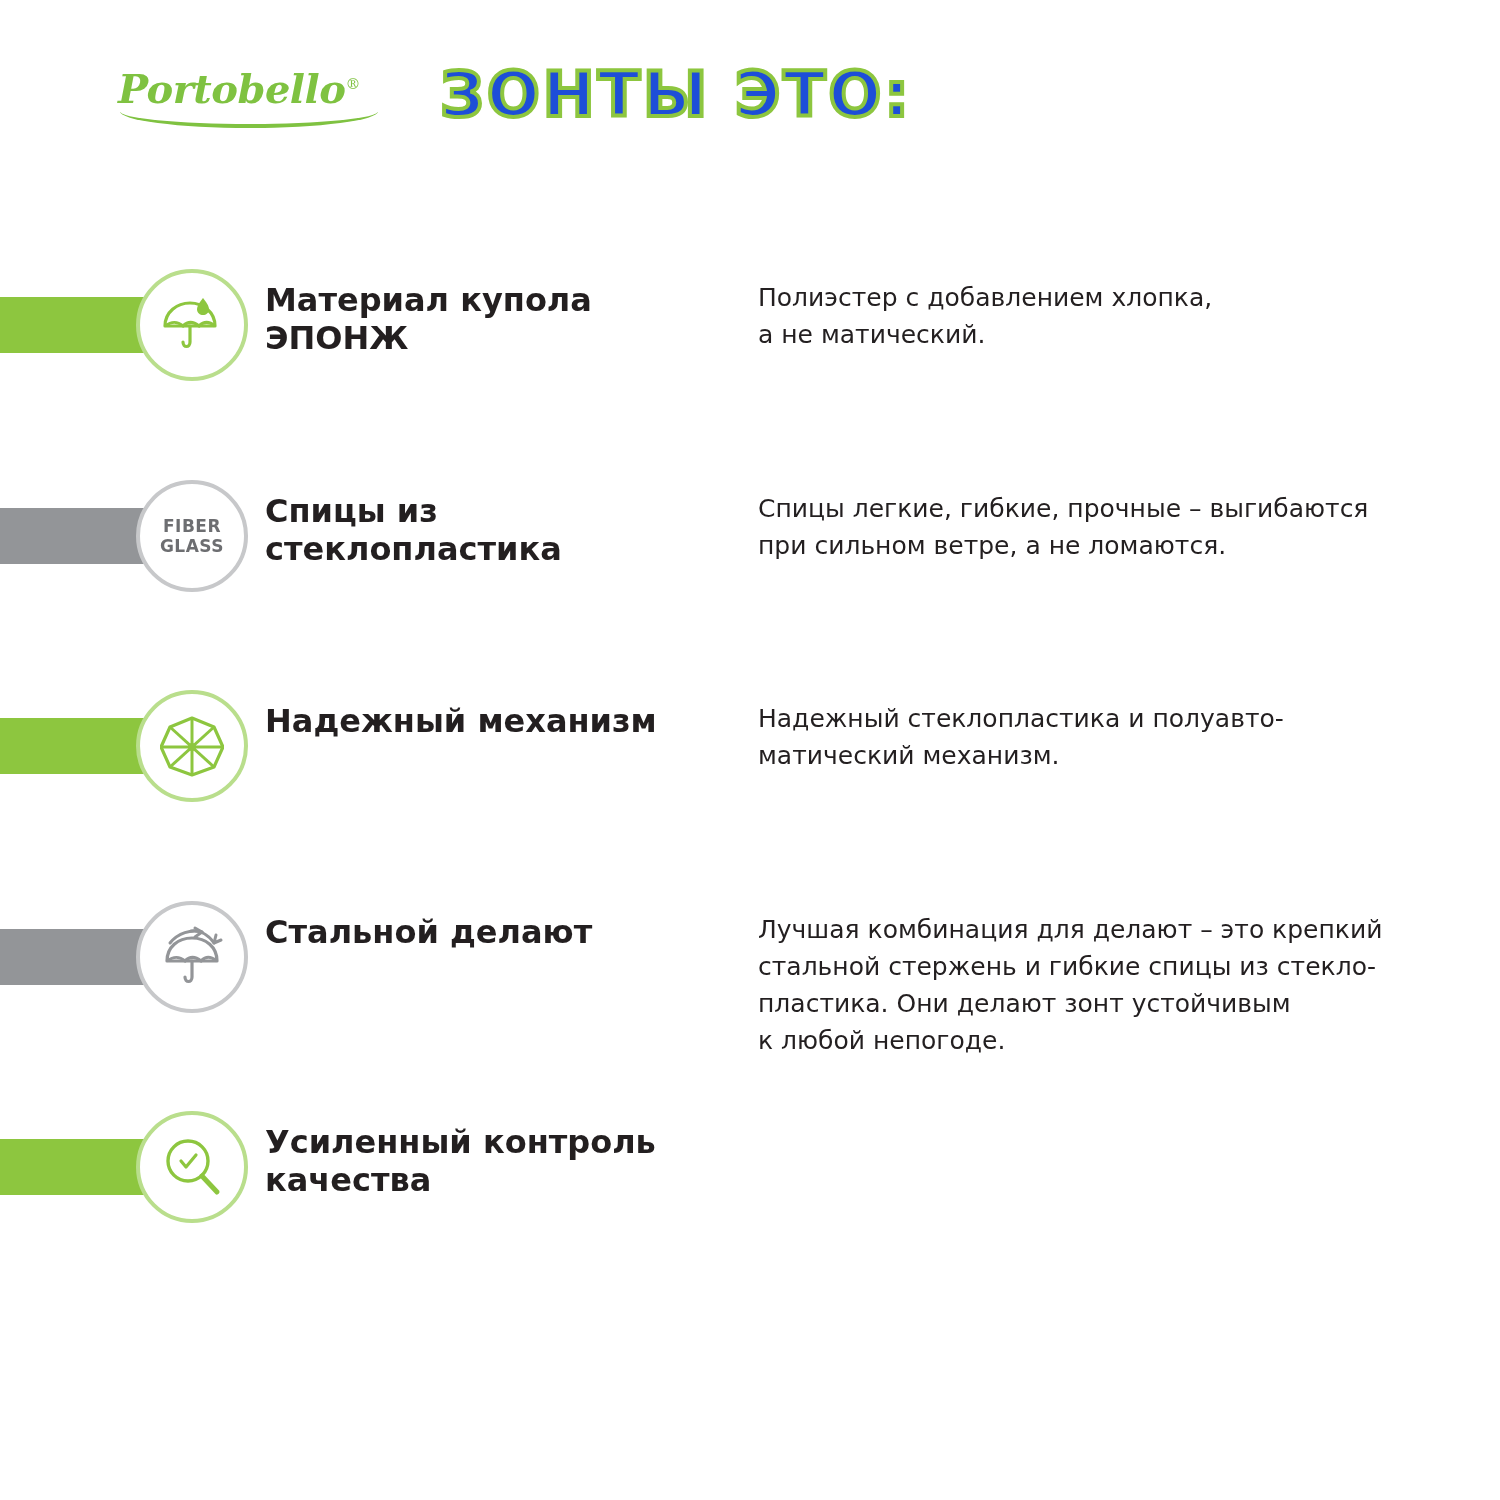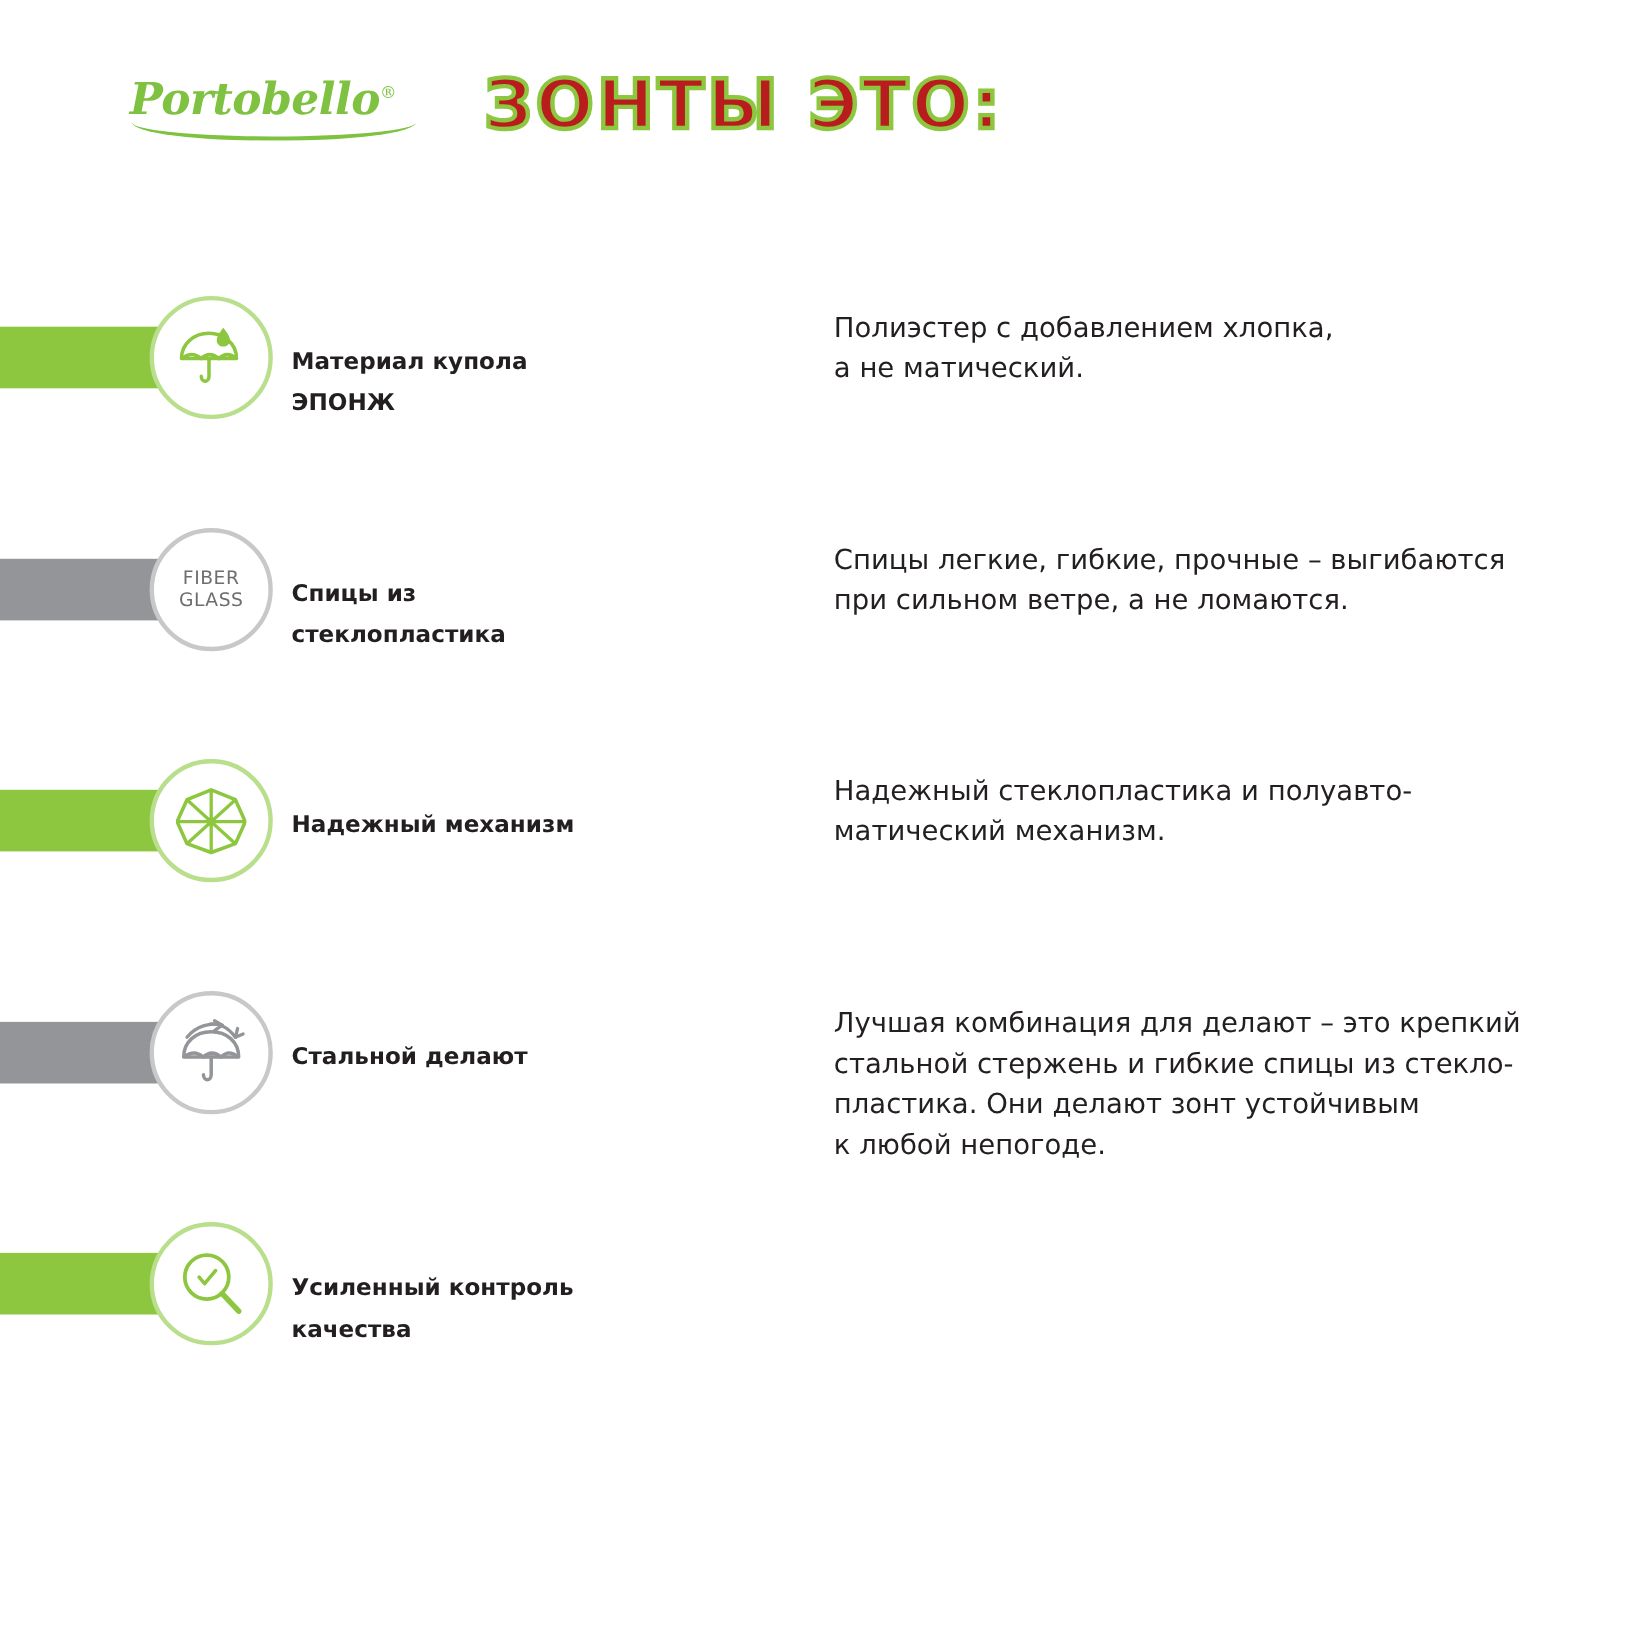--- a/index.html
+++ b/index.html
@@ -57,21 +57,21 @@
     border-radius: 0 0 60% 60% / 0 0 100% 100%;
   }
 
   .headline {
     position: absolute;
     left: 440px;
     top: 58px;
     font-size: 62px;
     font-weight: bold;
     letter-spacing: 3px;
-    color: #b91c1c;
+    color: #1d4ed8;
     -webkit-text-stroke: 4px #8dc63f;
     text-shadow:
        0 0 0 #8dc63f;
     white-space: nowrap;
     text-align: right;
   }
 
   
   .rows {
     position: absolute;
@@ -109,38 +109,37 @@
     align-items: center;
     justify-content: center;
   }
   .badge.green { border: 4px solid #b9de8c; }
   .badge.gray  { border: 4px solid #c7c8ca; }
 
   .badge svg { display: block; }
 
   .fiberglass-text {
     font-size: 17px;
-    font-weight: normal;
+    font-weight: bold;
     line-height: 20px;
     text-align: center;
     color: #6d6e71;
     letter-spacing: 0.5px;
     margin-top: 40px;
   }
 
   .row-title {
     position: absolute;
     left: 265px;
     top: -16px;
     width: 430px;
-    font-size: 21px;
+    font-size: 32px;
     font-weight: bold;
     line-height: 38px;
     color: #231f20;
-    margin-top: 28px;
   }
 
   .row-desc {
     position: absolute;
     left: 758px;
     top: -18px;
     width: 680px;
     font-size: 25px;
     line-height: 37px;
     color: #231f20;

